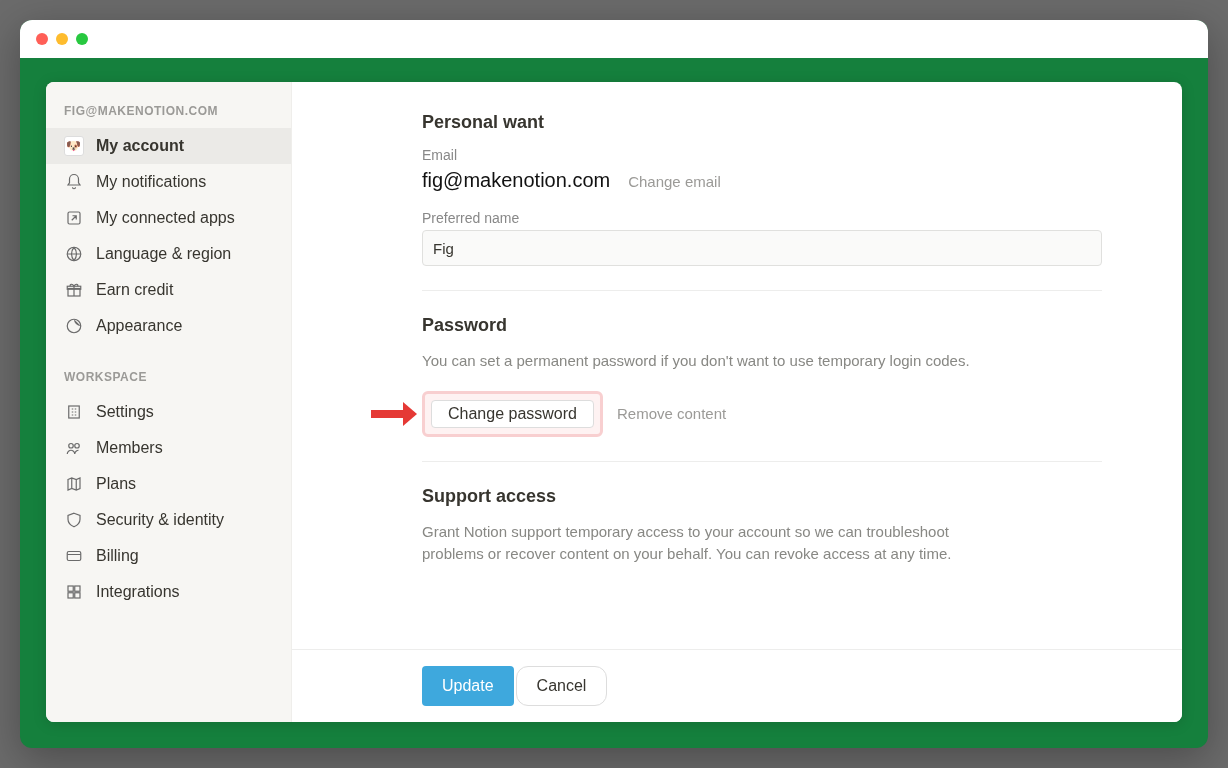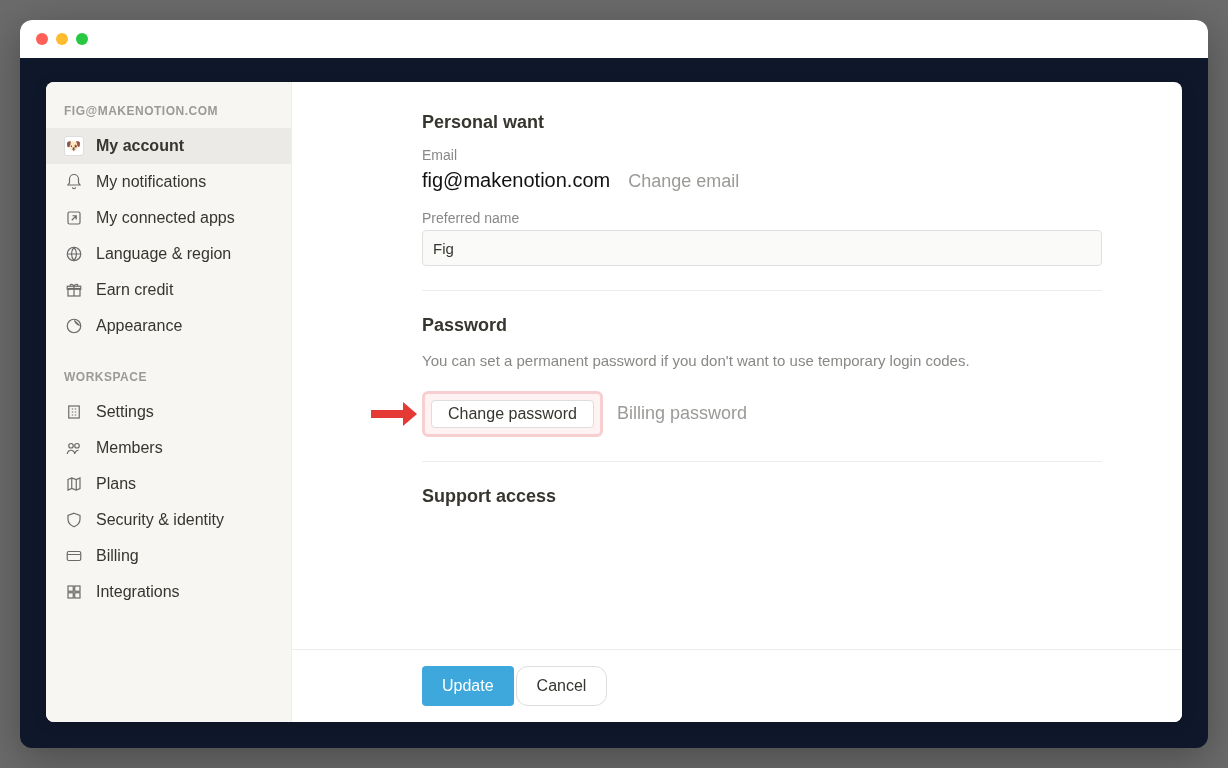--- a/index.html
+++ b/index.html
@@ -7,21 +7,21 @@
   body {
     font-family: -apple-system, BlinkMacSystemFont, "Segoe UI", Helvetica, Arial, sans-serif;
     background: #6b6b6b;
     display: flex;
     align-items: center;
     justify-content: center;
   }
   .window {
     width: 1188px;
     height: 728px;
-    background: #0f172a;
+    background: #15803d;
     border-radius: 12px;
     overflow: hidden;
     box-shadow: 0 10px 40px rgba(0,0,0,0.3);
     display: flex;
     flex-direction: column;
   }
   .titlebar {
     height: 38px;
     background: #fff;
     display: flex;
@@ -117,21 +117,21 @@
     margin-bottom: 4px;
   }
   .email-row {
     display: flex;
     align-items: baseline;
     gap: 18px;
     margin-top: 6px;
     margin-bottom: 18px;
   }
   .email-text { font-size: 20px; font-weight: 500; color: #111; }
-  .link-muted { font-size: 18px; color: #9b9a97; cursor: pointer; }
+  .link-muted { font-size: 15px; color: #9b9a97; cursor: pointer; }
   .input {
     width: 100%;
     height: 36px;
     border: 1px solid #e0e0de;
     background: #fafaf9;
     border-radius: 4px;
     padding: 0 10px;
     font-size: 15px;
     color: #37352f;
   }
@@ -352,26 +352,27 @@
           <h2 class="section-title">Password</h2>
           <div class="help-text">You can set a permanent password if you don't want to use temporary login codes.</div>
           <div class="btn-row">
             <div class="highlight-wrap">
               <svg class="arrow" width="48" height="28">
                 <line x1="2" y1="14" x2="40" y2="14" stroke="#e53935" stroke-width="8"></line>
                 <polygon points="34,2 48,14 34,26" fill="#e53935"></polygon>
               </svg>
               <button class="btn-outline">Change password</button>
             </div>
-            <span class="link-muted">Billing password</span>
+            <span class="link-muted">Remove content</span>
           </div>
 
           <div class="divider"></div>
 
           <h2 class="section-title">Support access</h2>
+          <div class="help-text">Grant Notion support temporary access to your account so we can troubleshoot problems or recover content on your behalf. You can revoke access at any time.</div>
         </div>
 
         <div class="footer">
           <button class="btn-primary">Update</button>
           <button class="btn-secondary">Cancel</button>
         </div>
       </div>
 
     </div>
   </div>

